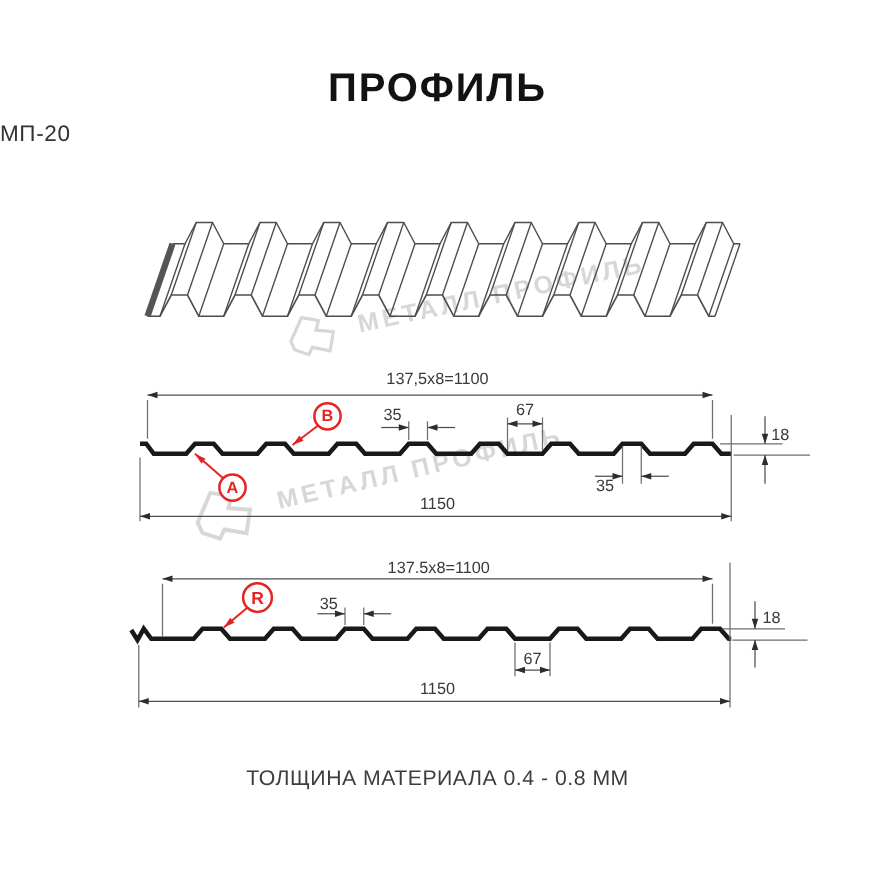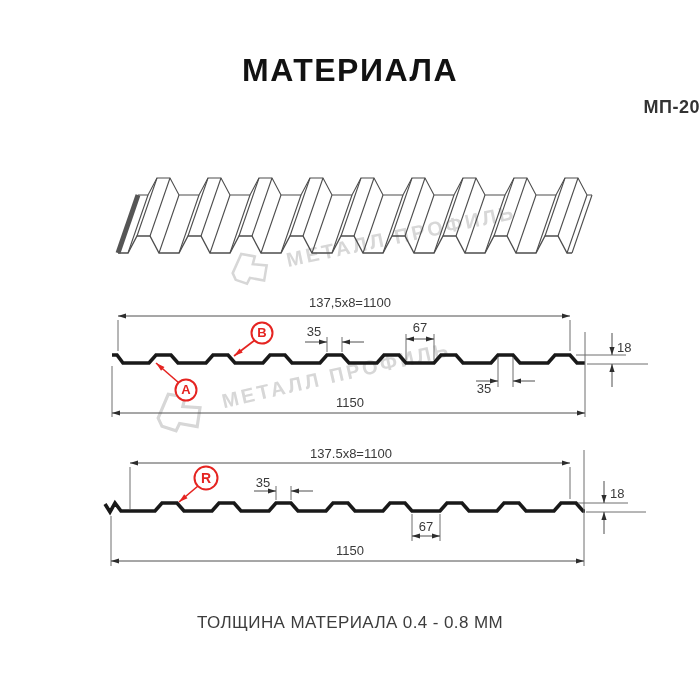--- a/index.html
+++ b/index.html
@@ -1,40 +1,40 @@
 <!DOCTYPE html>
 <html><head>
 <meta charset="utf-8">
 <style>
   html,body{margin:0;padding:0;background:#fff;}
   .canvas{position:relative;width:700px;height:700px;background:#ffffff;overflow:hidden;
           font-family:"Liberation Sans",sans-serif;}
   .title{position:absolute;left:0;top:52px;width:700px;text-align:center;
          font-size:32px;font-weight:bold;letter-spacing:1.5px;color:#121212;z-index:3;}
-  .subtitle{position:absolute;left:0;top:97px;width:700px;text-align:right;
-         font-size:18px;font-weight:bold;letter-spacing:0.5px;color:#333;z-index:3;}
+  .subtitle{position:absolute;left:0;top:97px;width:700px;text-align:left;
+         font-size:18px;font-weight:normal;letter-spacing:0.5px;color:#333;z-index:3;}
   .footer{position:absolute;left:0;top:613px;width:700px;text-align:center;
          font-size:17px;font-weight:normal;letter-spacing:0.4px;color:#3d3d3d;z-index:3;}
   .wm{position:absolute;display:flex;align-items:center;gap:10px;color:#d7d7d7;
       font-weight:bold;font-size:20px;letter-spacing:3px;white-space:nowrap;
       transform-origin:left center;z-index:1;}
   #wm1{left:226px;top:252px;transform:rotate(-12deg);}
   #wm2{left:150px;top:392px;transform:rotate(-13deg);}
   .wm svg{flex:0 0 auto;}
   #vec{position:absolute;left:0;top:0;z-index:2;}
   svg text{font-family:"Liberation Sans",sans-serif;}
   .dimtxt{font-size:13px;fill:#3a3a3a;}
   .marktxt{font-size:13px;font-weight:bold;fill:#e52421;}
 </style>
 </head>
 <body>
 
 <div class="canvas">
 
-  <div class="title">МАТЕРИАЛА</div>
+  <div class="title">ПРОФИЛЬ</div>
   <div class="subtitle">МП-20</div>
 
   <div class="wm" id="wm1">
     <svg width="52" height="42" viewBox="0 0 100 82">
       <path d="M12 44 L36 11 L61 21 L54 35 L80 43 L69 71 L43 60 L35 70 L15 58 Z" fill="none" stroke="currentColor" stroke-width="5"></path>
     </svg>
     <span>МЕТАЛЛ ПРОФИЛЬ</span>
   </div>
 
   <div class="wm" id="wm2">

